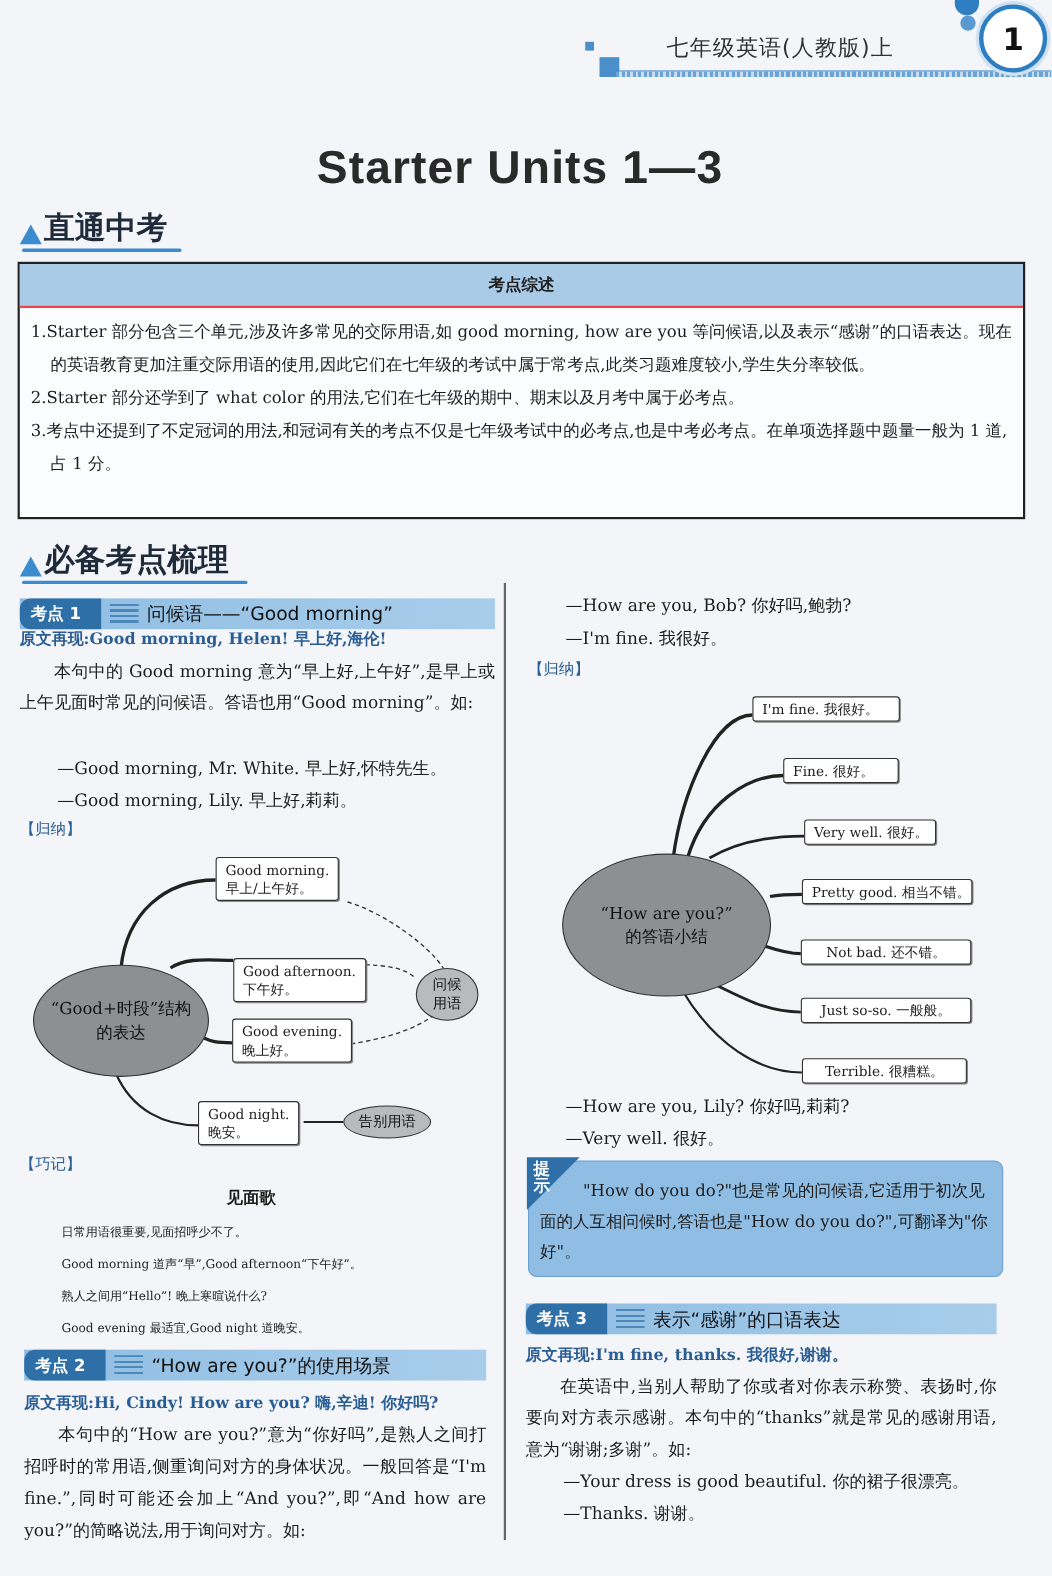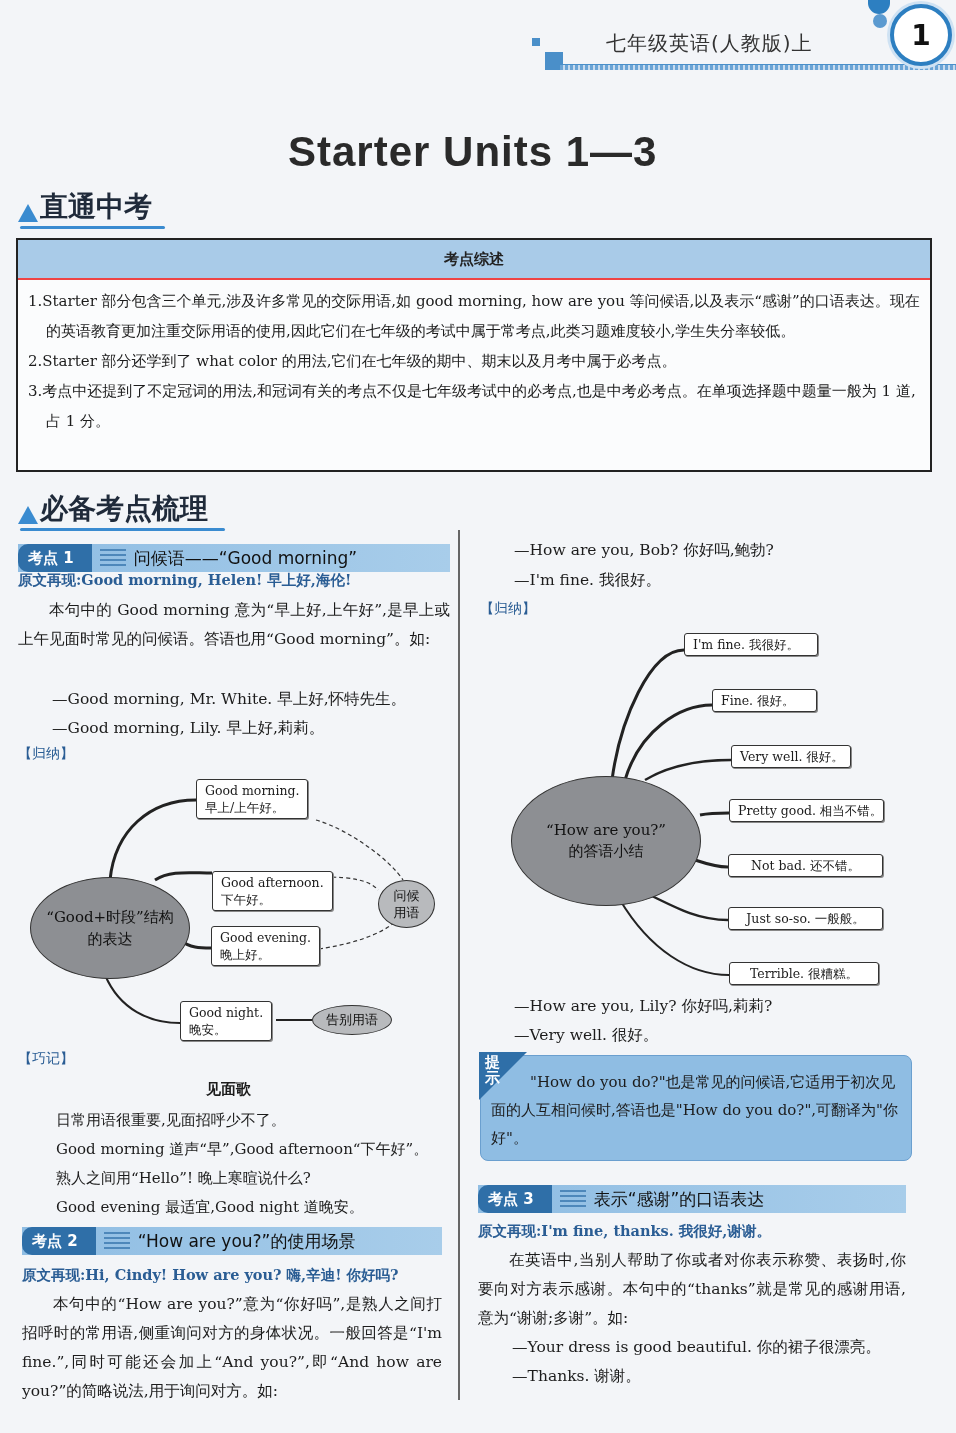--- a/index.html
+++ b/index.html
@@ -134,21 +134,21 @@
 </div>
 <div class="mm-oval" style="left:378px; top:880px; width:57px; height:48px; background:#b8babd; font-size:13px; line-height:17px;">
   <span style="width:30px;">问候用语</span>
 </div>
 <div class="mm-oval" style="left:312px; top:1005px; width:80px; height:30px; background:#b8babd; font-size:13px;">
   <span>告别用语</span>
 </div>
 
 <div class="abs tag" style="left:18px; top:1050px;">【巧记】</div>
 <div class="abs" style="left:206px; top:1080px; font-size:15px; font-weight:bold;">见面歌</div>
-<div class="abs" style="left:56px; top:1106px; font-size:15px; line-height:29px;">
+<div class="abs" style="left:56px; top:1106px; font-size:11px; line-height:29px;">
   <div>日常用语很重要,见面招呼少不了。</div>
   <div>Good morning 道声“早”,Good afternoon“下午好”。</div>
   <div>熟人之间用“Hello”! 晚上寒暄说什么?</div>
   <div>Good evening 最适宜,Good night 道晚安。</div>
 </div>
 
 <div class="abs kd" style="left:22px; top:1227px; width:420px;">
   <span class="kd-badge">考点 2</span>
   <span class="kd-lines"></span>
   <span class="kd-title">“How are you?”的使用场景</span>

